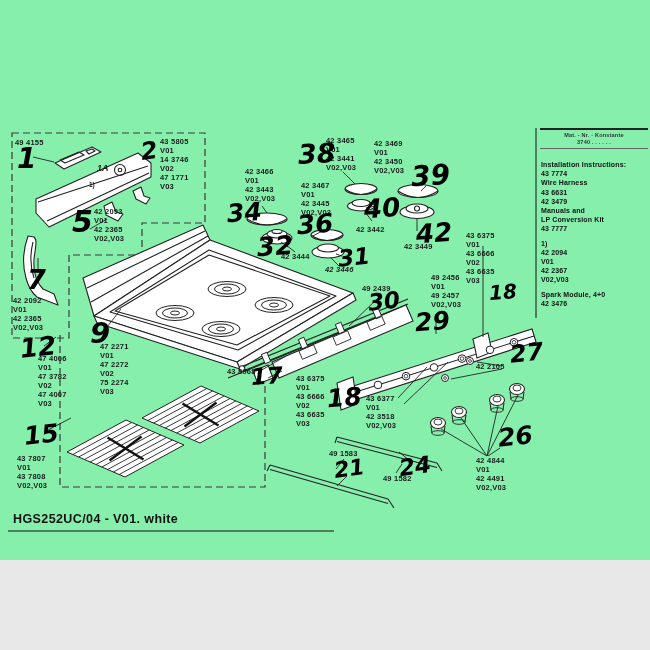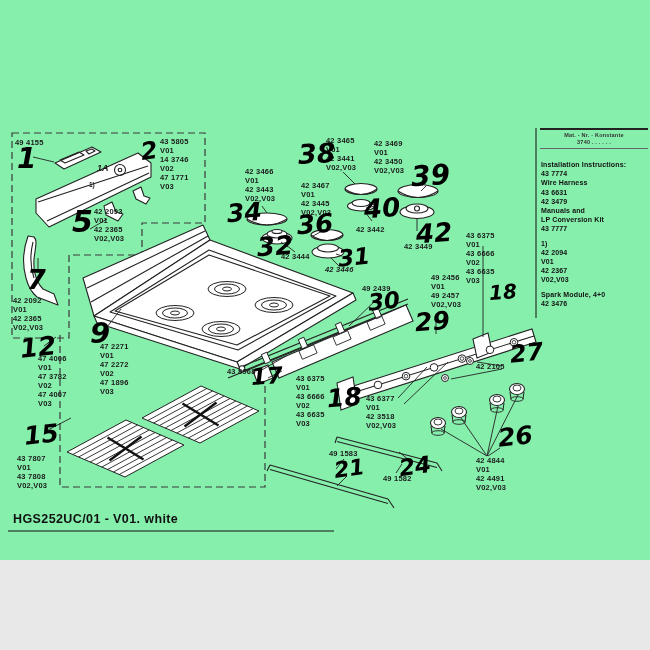--- a/index.html
+++ b/index.html
@@ -285,21 +285,21 @@
         <div>47 3782</div>
         <div>V02</div>
         <div>47 4007</div>
         <div>V03</div>
       </div>
       <div class="plabel" style="left: 100px; top: 342px;">
         <div>47 2271</div>
         <div>V01</div>
         <div>47 2272</div>
         <div>V02</div>
-        <div>47 1896</div>
+        <div>75 2274</div>
         <div>V03</div>
       </div>
       <div class="plabel" style="left: 17px; top: 454px;">
         <div>43 7807</div>
         <div>V01</div>
         <div>43 7808</div>
         <div>V02,V03</div>
       </div>
       <div class="plabel" style="left: 245px; top: 167px;">
         <div>42 3466</div>
@@ -407,14 +407,14 @@
       <div class="callout" style="left: 327px; top: 387px; font-size: 25px; transform: rotate(-4deg);">18</div>
       <div class="callout" style="left: 251px; top: 366px; font-size: 23px; transform: rotate(-4deg);">17</div>
       <div class="callout" style="left: 510px; top: 343px; font-size: 24px; transform: rotate(-6deg);">27</div>
       <div class="callout" style="left: 498px; top: 426px; font-size: 25px; transform: rotate(-6deg);">26</div>
       <div class="callout" style="left: 334px; top: 459px; font-size: 22px; transform: rotate(-8deg);">21</div>
       <div class="callout" style="left: 399px; top: 456px; font-size: 23px; transform: rotate(-8deg);">24</div>
       <div class="dnote" style="left: 97px; top: 163px; font-size: 9px; font-style: italic;">1A</div>
       <div class="dnote" style="left: 89px; top: 181px; font-size: 6.5px;">1)</div>
     </div>
 
-  <div class="model">HGS252UC/01 - V01. white</div>
+  <div class="model">HGS252UC/04 - V01. white</div>
 </div>
 
 </body></html>

